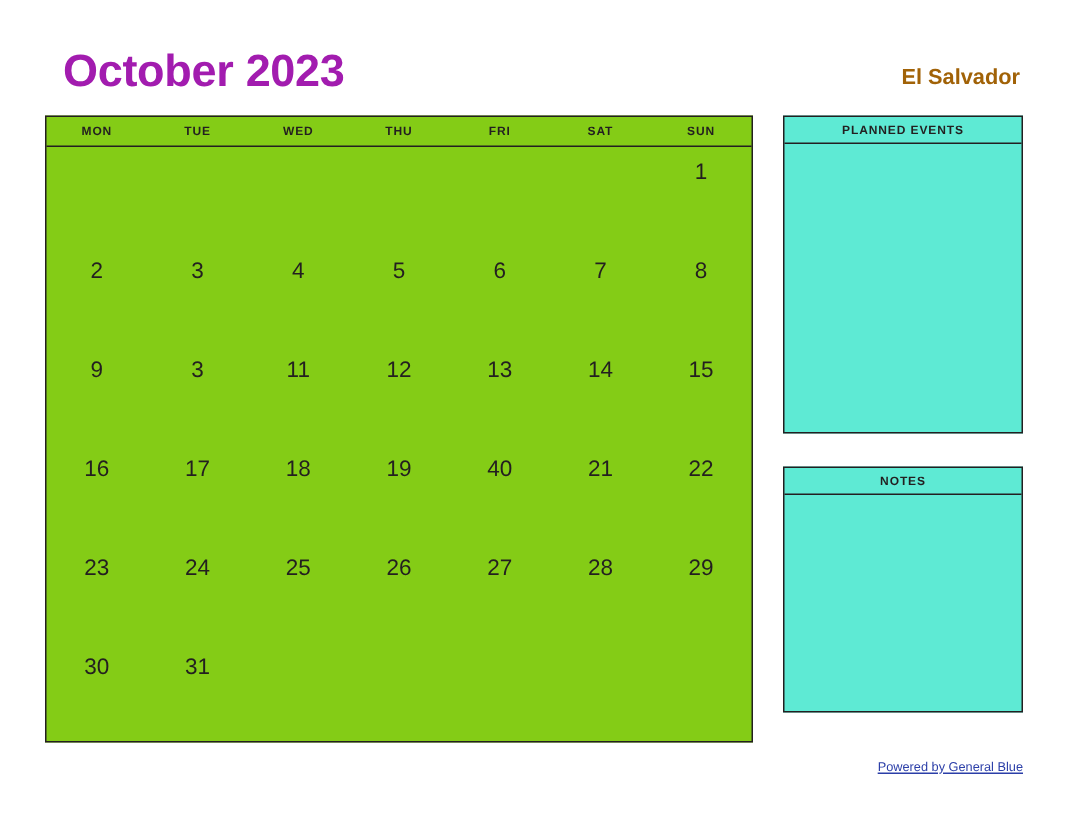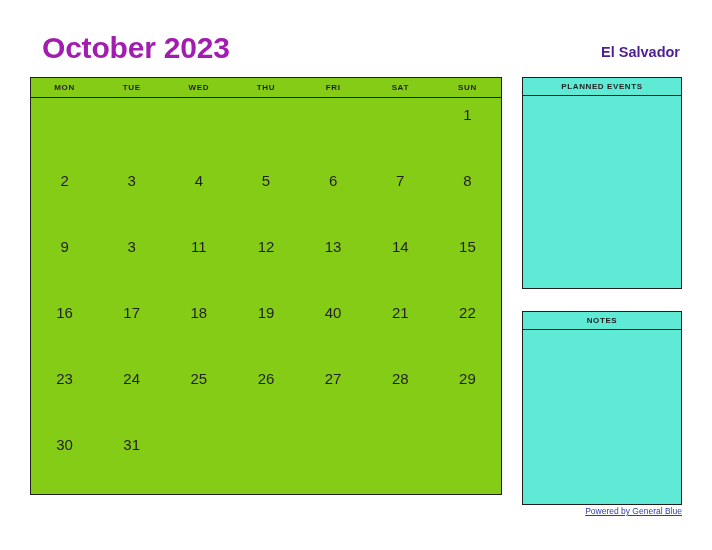--- a/index.html
+++ b/index.html
@@ -34,21 +34,21 @@
     letter-spacing: -0.2px;
     color: #a21caf;
   }
   .country {
     position: absolute;
     right: 32px;
     top: 44px;
     font-size: 14.5px;
     font-weight: bold;
     text-align: right;
-    color: #4c1d95;
+    color: #a16207;
   }
 
   
   .calendar {
     position: absolute;
     left: 30px;
     top: 77px;
     width: 472px;
     height: 418px;
     border: 1px solid #231f20;
@@ -121,21 +121,21 @@
   #events-panel {
     left: 522px;
     top: 77px;
     width: 160px;
     height: 212px;
   }
   #notes-panel {
     left: 522px;
     top: 311px;
     width: 160px;
-    height: 194px;
+    height: 164px;
   }
 
   
   .footer-link {
     position: absolute;
     right: 30px;
     top: 506px;
     font-size: 8.5px;
     color: #2b3ea8;
     text-decoration: underline;

